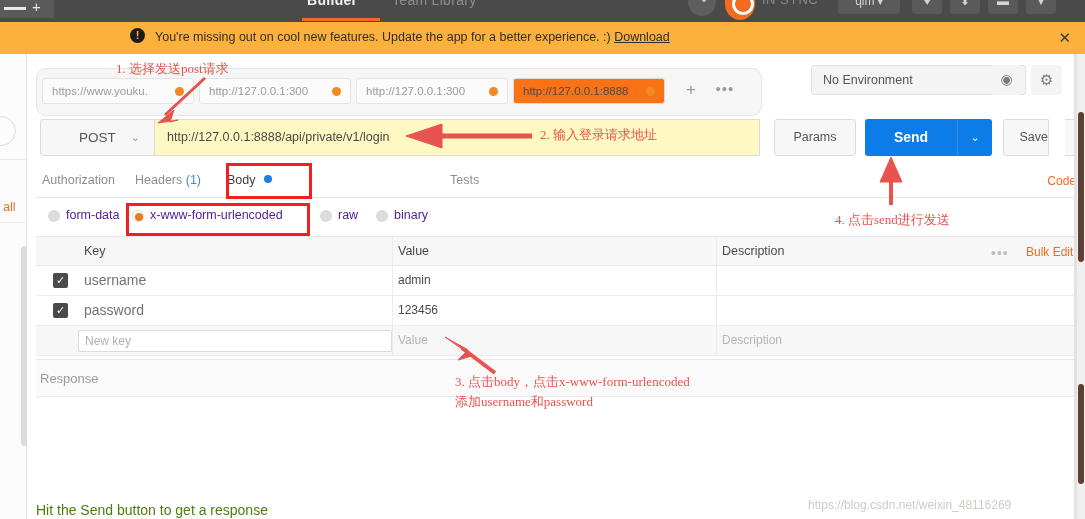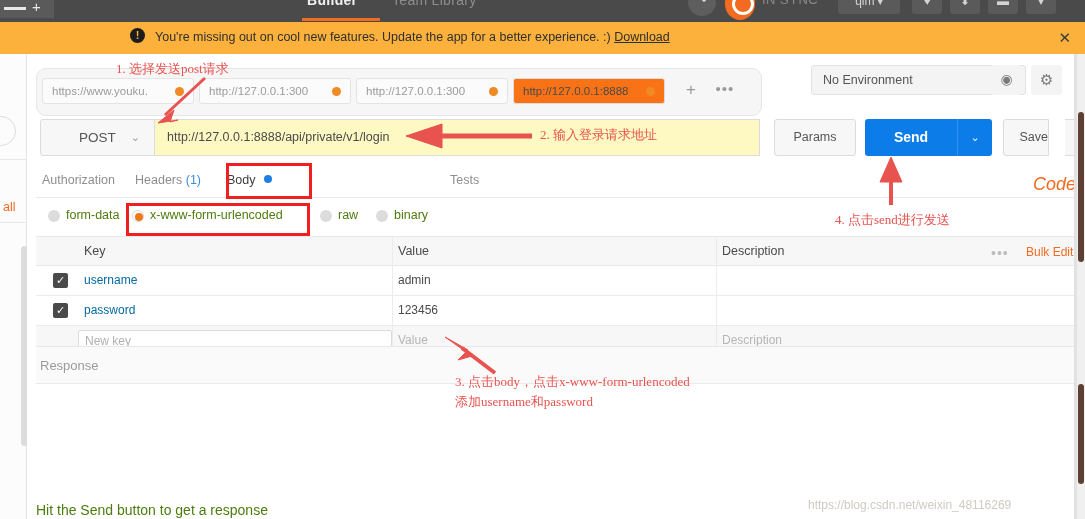--- a/index.html
+++ b/index.html
@@ -194,26 +194,26 @@
   .stab.s2 { left:99px; }
   .stab.s3 { left:191px; color:#3d3d3d; }
   .stab.s4 { left:291px; }
   .stab.s5 { left:414px; }
   .stab .cnt { color:#3a8fd4; }
   .stab .bdot {
     display:inline-block; width:8px; height:8px; background:#1d7fe0;
     border-radius:50%; margin-left:5px; vertical-align:1px;
   }
   .code-link {
-    position:absolute; right:9px; top:12px; font-size:18px; color:#f26b21;font-style:italic;
+    position:absolute; right:9px; top:12px; font-size:12px; color:#f26b21;
   }
 
   
   .radios { position:absolute; left:0; top:146px; width:1049px; height:34px; }
-  .radio-item { position:absolute; top:8px; font-size:12.5px; color:#4d7c0f; }
+  .radio-item { position:absolute; top:8px; font-size:12.5px; color:#4c1d95; }
   .radio-item .rc {
     position:absolute; left:0; top:2px; width:12px; height:12px;
     border-radius:50%; background:#dcdcdc;
   }
   .radio-item.on .rc { background:#fff; border:1px solid #d8d8d8; }
   .radio-item.on .rc:after {
     content:""; position:absolute; left:2px; top:2px; width:8px; height:8px;
     background:#f07818; border-radius:50%;
   }
   .radio-item .rl { margin-left:18px; }
@@ -234,41 +234,41 @@
   .kv-row.r-a { top:30px; }
   .kv-row.r-b { top:60px; }
   .kv-row.r-new { top:90px; background:#f7f7f7; }
   .c-chk { position:absolute; left:12px; top:0; width:30px; height:30px; }
   .chk {
     position:absolute; left:5px; top:7px; width:15px; height:15px;
     background:#4a4a4a; border-radius:2px; color:#fff;
     font-size:11px; text-align:center; line-height:15px;
   }
   .c-key { position:absolute; left:42px; top:0; width:314px; height:30px;
-    font-size:12px; color:#0369a1; line-height:29px; padding-left:6px; }
+    font-size:14px; color:#737373; line-height:29px; padding-left:6px; }
   .c-val { position:absolute; left:356px; top:0; width:324px; height:30px;
     font-size:12px; color:#4a4a4a; line-height:29px; padding-left:6px; }
   .c-desc { position:absolute; left:680px; top:0; width:300px; height:30px;
     font-size:12px; color:#4a4a4a; line-height:29px; padding-left:6px; }
   .kv-head .c-key, .kv-head .c-val, .kv-head .c-desc { color:#4a4a4a; font-size:12.5px; }
   .kv-vsep { position:absolute; top:0; width:1px; height:30px; background:#ececec; }
   .kv-vsep.v1 { left:356px; }
   .kv-vsep.v2 { left:680px; }
   .kv-more { position:absolute; left:955px; top:8px; font-size:14px; color:#bdbdbd; letter-spacing:1px; }
   .kv-bulk { position:absolute; left:990px; top:8px; font-size:12px; color:#f26b21; }
   .newkey-inp {
     position:absolute; left:42px; top:4px; width:314px; height:22px;
     background:#fff; border:1px solid #dcdcdc; border-radius:2px;
     font-size:12px; color:#b0b0b0; line-height:20px; padding-left:6px;
   }
   .ph { color:#b5b5b5; }
 
   
   .resp-bar {
-    position:absolute; left:0; top:292px; width:1049px; height:38px;
+    position:absolute; left:0; top:305px; width:1049px; height:38px;
     background:#fafafa; border-top:1px solid #e8e8e8; border-bottom:1px solid #eaeaea;
   }
   .resp-lbl { position:absolute; left:4px; top:11px; font-size:13px; color:#9b9b9b; }
   .resp-hint {
     position:absolute; left:0; top:448px; width:1049px;
     text-align:left; font-size:14px; color:#4d7c0f;
   }
 
   
   .vscroll-outer {

